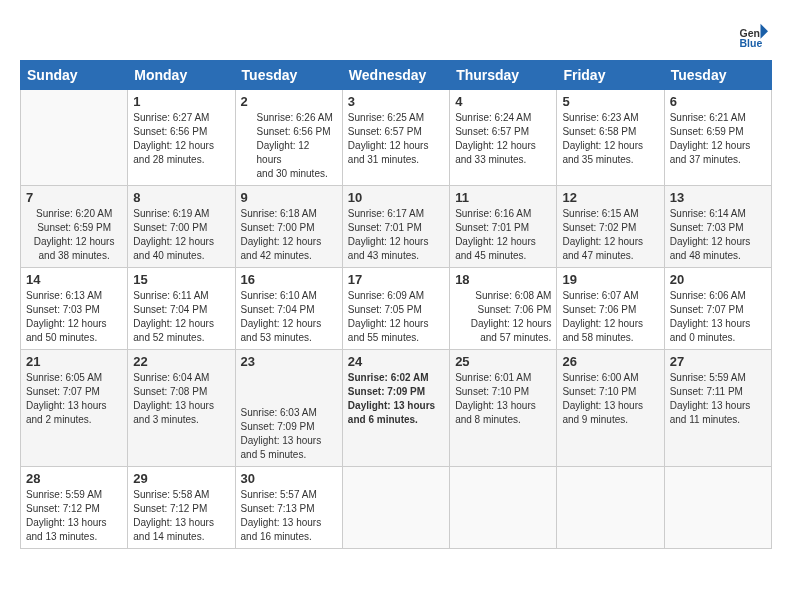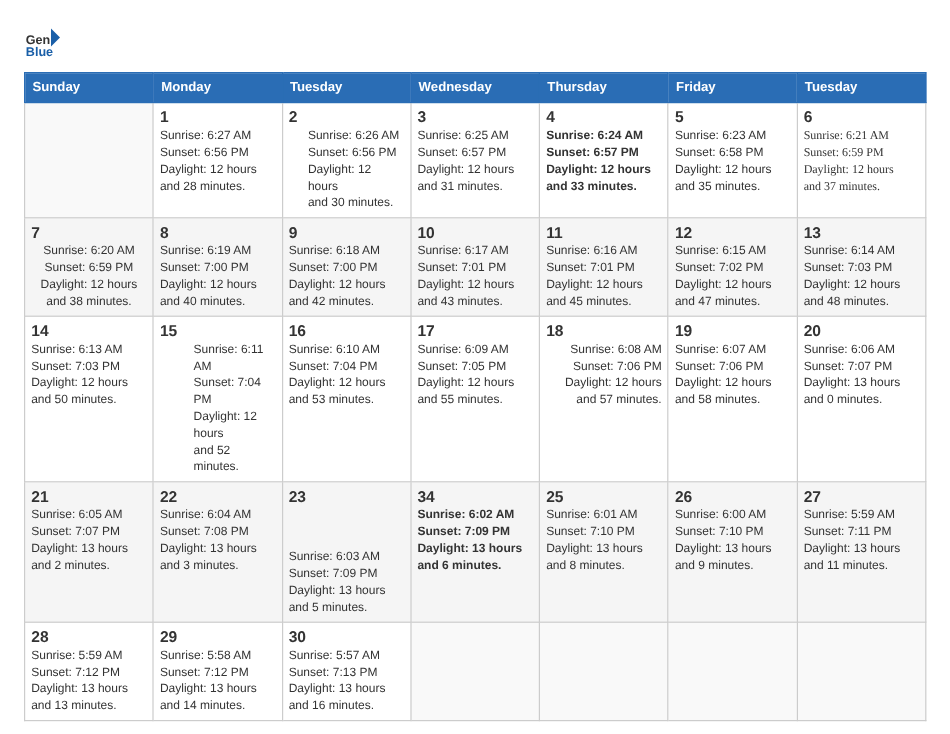--- a/index.html
+++ b/index.html
@@ -5,21 +5,21 @@
     * { box-sizing: border-box; margin: 0; padding: 0; }
     body {
       font-family: Arial, Helvetica, sans-serif;
       background: #fff;
       width: 792px;
       min-height: 612px;
       padding: 20px;
     }
     .header {
       display: flex;
-      justify-content: flex-start;
+      justify-content: flex-end;
       align-items: flex-start;
       margin-bottom: 10px;
     }
     .logo {
       display: flex;
       align-items: center;
     }
     .logo-text {
       font-size: 18px;
       font-weight: bold;
@@ -48,21 +48,21 @@
     table {
       width: 100%;
       border-collapse: collapse;
       font-size: 11px;
     }
     thead tr th {
       background-color: #2a6db5;
       color: #fff;
       text-align: left;
       padding: 6px 6px;
-      font-size: 11px;
+      font-size: 14px;
       font-weight: bold;
       border: 1px solid #2a6db5;
     }
     tbody tr td {
       border: 1px solid #ccc;
       vertical-align: top;
       padding: 4px 5px;
       width: 107px;
       min-height: 80px;
       background: #fff;
@@ -138,35 +138,35 @@
         </td>
         <td>
           <span class="day-number">3</span>
           <div class="day-info" style="white-space: pre-line;">Sunrise: 6:25 AM
 Sunset: 6:57 PM
 Daylight: 12 hours
 and 31 minutes.</div>
         </td>
         <td>
           <span class="day-number">4</span>
-          <div class="day-info" style="white-space: pre-line; font-weight: bold;">Sunrise: 6:24 AM
+          <div class="day-info" style="white-space: pre-line;">Sunrise: 6:24 AM
 Sunset: 6:57 PM
 Daylight: 12 hours
 and 33 minutes.</div>
         </td>
         <td>
           <span class="day-number">5</span>
           <div class="day-info" style="white-space: pre-line;">Sunrise: 6:23 AM
 Sunset: 6:58 PM
 Daylight: 12 hours
 and 35 minutes.</div>
         </td>
         <td>
           <span class="day-number">6</span>
-          <div class="day-info" style="white-space: pre-line; font-family: Liberation Serif, serif;">Sunrise: 6:21 AM
+          <div class="day-info" style="white-space: pre-line;">Sunrise: 6:21 AM
 Sunset: 6:59 PM
 Daylight: 12 hours
 and 37 minutes.</div>
         </td>
       </tr>
       <tr>
         <td>
           <span class="day-number">7</span>
           <div class="day-info" style="white-space: pre-line; text-align: center;">Sunrise: 6:20 AM
 Sunset: 6:59 PM
@@ -219,21 +219,21 @@
       <tr>
         <td>
           <span class="day-number">14</span>
           <div class="day-info" style="white-space: pre-line;">Sunrise: 6:13 AM
 Sunset: 7:03 PM
 Daylight: 12 hours
 and 50 minutes.</div>
         </td>
         <td>
           <span class="day-number">15</span>
-          <div class="day-info" style="white-space: pre-line; margin-left: 28px;">Sunrise: 6:11 AM
+          <div class="day-info" style="white-space: pre-line;">Sunrise: 6:11 AM
 Sunset: 7:04 PM
 Daylight: 12 hours
 and 52 minutes.</div>
         </td>
         <td>
           <span class="day-number">16</span>
           <div class="day-info" style="white-space: pre-line;">Sunrise: 6:10 AM
 Sunset: 7:04 PM
 Daylight: 12 hours
 and 53 minutes.</div>
@@ -283,21 +283,21 @@
 and 3 minutes.</div>
         </td>
         <td>
           <span class="day-number">23</span>
           <div class="day-info" style="white-space: pre-line; margin-top: 37px;">Sunrise: 6:03 AM
 Sunset: 7:09 PM
 Daylight: 13 hours
 and 5 minutes.</div>
         </td>
         <td>
-          <span class="day-number">34</span>
+          <span class="day-number">24</span>
           <div class="day-info" style="white-space: pre-line; font-weight: bold;">Sunrise: 6:02 AM
 Sunset: 7:09 PM
 Daylight: 13 hours
 and 6 minutes.</div>
         </td>
         <td>
           <span class="day-number">25</span>
           <div class="day-info" style="white-space: pre-line;">Sunrise: 6:01 AM
 Sunset: 7:10 PM
 Daylight: 13 hours

